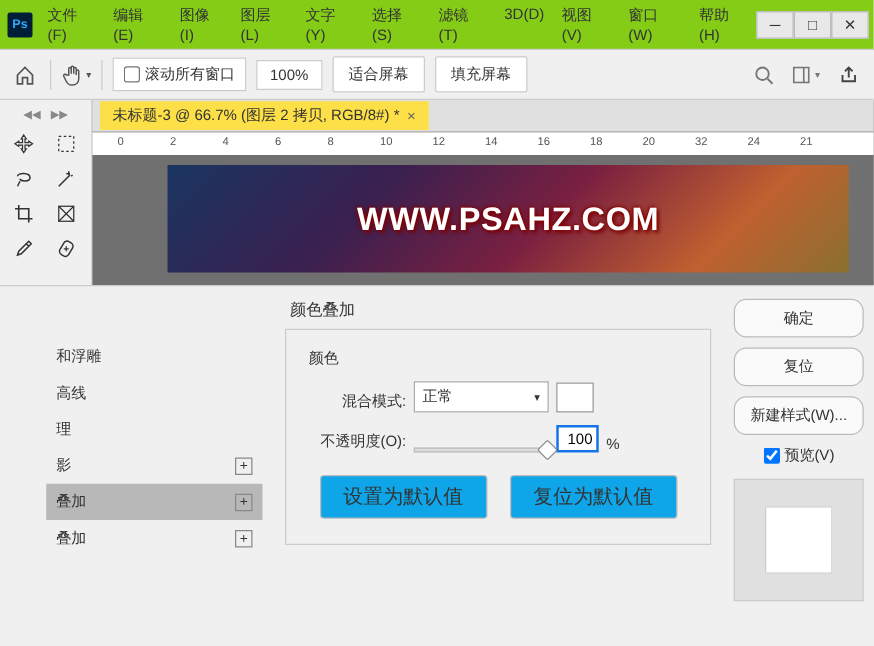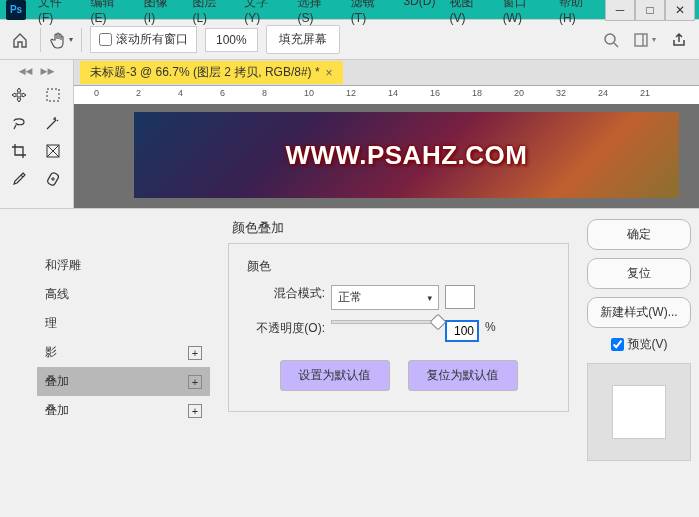--- a/index.html
+++ b/index.html
@@ -1,17 +1,17 @@
 <!DOCTYPE html>
 <html><head>
 <meta charset="utf-8">
 <style>
 * { margin: 0; padding: 0; box-sizing: border-box; font-family: "Microsoft YaHei", Arial, sans-serif; }
 body { background: #f0f0f0; width: 699px; height: 517px; overflow: hidden; font-size: 12px; color: #333; }
-.menubar { background: #14b8a6; height: 20px; display: flex; align-items: center; border-bottom: 1px solid #ccc; }
+.menubar { background: #84cc16; height: 40px; display: flex; align-items: center; border-bottom: 1px solid #ccc; }
 .ps-logo { width: 20px; height: 20px; background: #001e36; color: #31a8ff; font-weight: bold; font-size: 10px; display: flex; align-items: center; justify-content: center; margin: 0 6px; border-radius: 2px; }
 .menu-items { display: flex; gap: 2px; flex: 1; }
 .menu-items span { padding: 4px 6px; cursor: pointer; font-size: 12px; }
 .win-controls { display: flex; gap: 0; margin-right: 4px; }
 .win-btn { width: 30px; height: 22px; border: 1px solid #bbb; display: flex; align-items: center; justify-content: center; cursor: pointer; background: #e8e8e8; font-size: 12px; }
 .toolbar { background: #f0f0f0; height: 40px; display: flex; align-items: center; border-bottom: 1px solid #ccc; padding: 0 8px; gap: 8px; }
 .tb-icon { width: 24px; height: 24px; display: flex; align-items: center; justify-content: center; cursor: pointer; }
 .divider { width: 1px; height: 24px; background: #ccc; }
 .checkbox-wrap { display: flex; align-items: center; gap: 4px; border: 1px solid #ccc; padding: 4px 8px; background: #fff; }
 .checkbox-wrap input { width: 13px; height: 13px; }
@@ -34,30 +34,30 @@
 .watermark { font-size: 26px; font-weight: bold; color: #fff; font-family: Arial, sans-serif; letter-spacing: 0.5px; text-shadow: 0 0 4px #800, 2px 2px 3px rgba(120,0,0,0.8), -1px -1px 2px rgba(120,0,0,0.6); }
 .dialog { display: flex; background: #f0f0f0; height: 301px; border-top: 1px solid #ccc; }
 .dlg-left { width: 173px; padding-top: 30px; margin-left: 37px; }
 .style-row { display: flex; align-items: center; justify-content: space-between; padding: 6px 8px; font-size: 12px; cursor: pointer; }
 .style-row.sel { background: #b8b8b8; }
 .style-row .plus { border: 1px solid #888; width: 14px; height: 14px; display: flex; align-items: center; justify-content: center; font-size: 11px; }
 .dlg-center { flex: 1; padding: 10px 18px; }
 .panel-title { font-size: 13px; margin-bottom: 6px; margin-left: 4px; }
 .panel-box { border: 1px solid #ccc; padding: 14px 18px 20px; background: #f0f0f0; }
 .sub-title { font-size: 12px; margin-bottom: 10px; }
-.form-row { display: flex; align-items: flex-start; gap: 6px; margin-bottom: 10px; }
+.form-row { display: flex; align-items: flex-end; gap: 6px; margin-bottom: 10px; }
 .form-row label { width: 78px; text-align: right; font-size: 12px; }
 .select-box { border: 1px solid #aaa; background: #fff; padding: 3px 6px; width: 108px; display: flex; justify-content: space-between; align-items: center; cursor: pointer; }
 .color-swatch { width: 30px; height: 24px; border: 1px solid #999; background: #fff; cursor: pointer; }
 .slider-wrap { width: 108px; height: 4px; background: #ddd; border: 1px solid #bbb; position: relative; }
 .slider-thumb { position: absolute; right: -6px; top: -5px; width: 12px; height: 12px; border: 1px solid #888; background: #fff; border-radius: 2px; transform: rotate(45deg); }
 .opacity-input { width: 34px; border: 2px solid #1473e6; padding: 2px 3px; font-size: 12px; text-align: right; }
 .pct-sign { font-size: 12px; }
 .btn-row { display: flex; gap: 18px; justify-content: center; margin-top: 18px; }
-.dlg-btn { border: 1px solid #bbb; background: #c4b5fd; padding: 6px 18px; font-size: 12px; cursor: pointer; border-radius: 3px; }
+.dlg-btn { border: 1px solid #bbb; background: #0ea5e9; padding: 6px 18px; font-size: 16px; cursor: pointer; border-radius: 3px; }
 .dlg-right { width: 112px; padding: 10px 8px 0 0; }
 .right-btn { border: 1px solid #bbb; background: #fafafa; padding: 6px 0; font-size: 12px; cursor: pointer; border-radius: 10px; width: 100%; margin-bottom: 8px; text-align: center; }
 .preview-row { display: flex; align-items: center; gap: 4px; margin-bottom: 10px; justify-content: center; }
 .preview-row input { width: 13px; height: 13px; }
 .preview-box { border: 1px solid #ccc; background: #e0e0e0; height: 98px; display: flex; align-items: center; justify-content: center; }
 .preview-white { width: 54px; height: 54px; background: #fff; border: 1px solid #ccc; }
 svg { display: block; }
 </style>
 </head>
 <body>
@@ -96,20 +96,21 @@
         <path d="M6 10 V5 a1 1 0 0 1 2 0 V9 V4 a1 1 0 0 1 2 0 V9 V5 a1 1 0 0 1 2 0 V10 V7 a1 1 0 0 1 2 0 V13 c0 3 -2 5 -5 5 h-1 c-2 0 -3 -1 -4 -3 l-2 -4 a1 1 0 0 1 2 -1 z" fill="none" stroke="#555" stroke-width="1.2"></path>
       </svg>
     <span style="font-size:8px;color:#555;">▾</span>
   </div>
   <div class="divider"></div>
   <label class="checkbox-wrap">
     <input type="checkbox" style="">
     <span>滚动所有窗口</span>
   </label>
   <div class="pct-box">100%</div>
+  <div class="fit-btn">适合屏幕</div>
   <div class="fit-btn">填充屏幕</div>
   <div class="tb-right">
     <div class="tb-icon">
       <svg width="16" height="16" viewBox="0 0 16 16">
           <circle cx="7" cy="7" r="5" fill="none" stroke="#777" stroke-width="1.5"></circle>
           <line x1="11" y1="11" x2="15" y2="15" stroke="#777" stroke-width="1.5"></line>
         </svg>
     </div>
     <div class="tb-icon">
       <svg width="18" height="14" viewBox="0 0 18 14">

